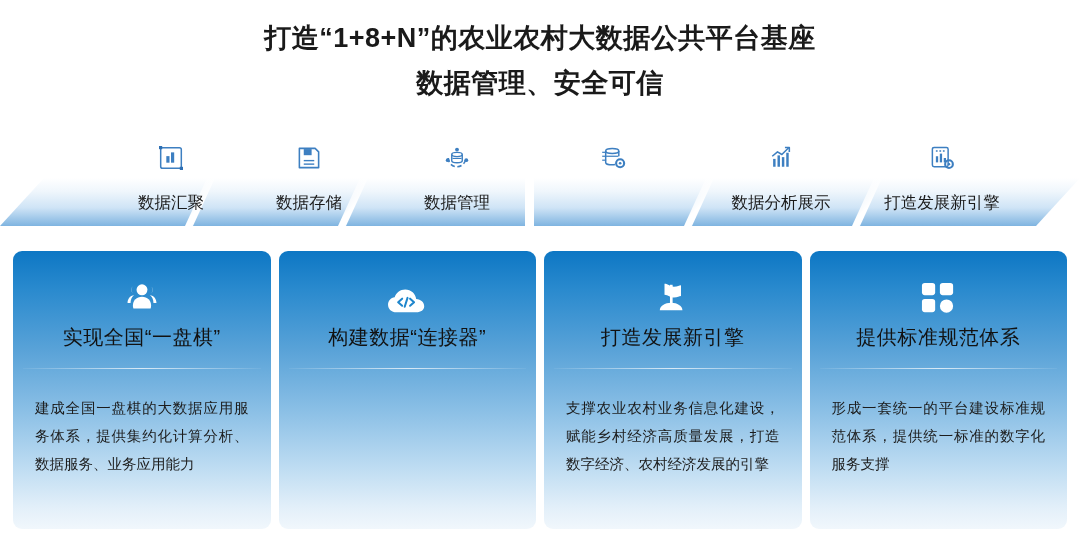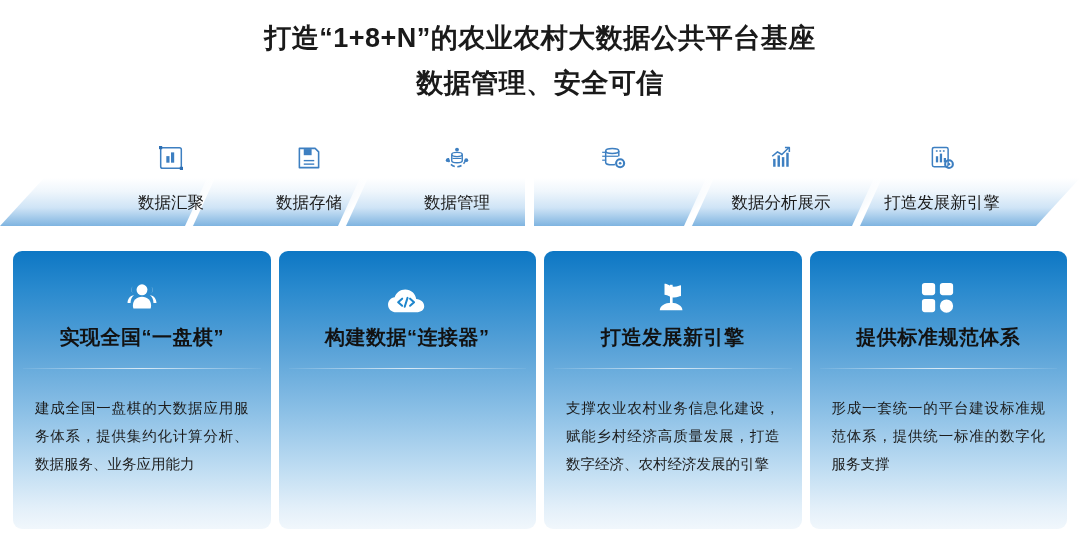--- a/index.html
+++ b/index.html
@@ -113,21 +113,21 @@
   .card-icon {
     height: 48px;
     display: flex;
     align-items: flex-end;
     justify-content: center;
     padding-top: 16px;
   }
   .card-title {
     text-align: center;
     font-size: 20px;
-    font-weight: bold;
+    font-weight: normal;
     color: #121212;
     margin-top: 9px;
     letter-spacing: 0.5px;
     white-space: nowrap;
   }
   .card-divider {
     position: absolute;
     left: 10px;
     right: 10px;
     top: 117px;

